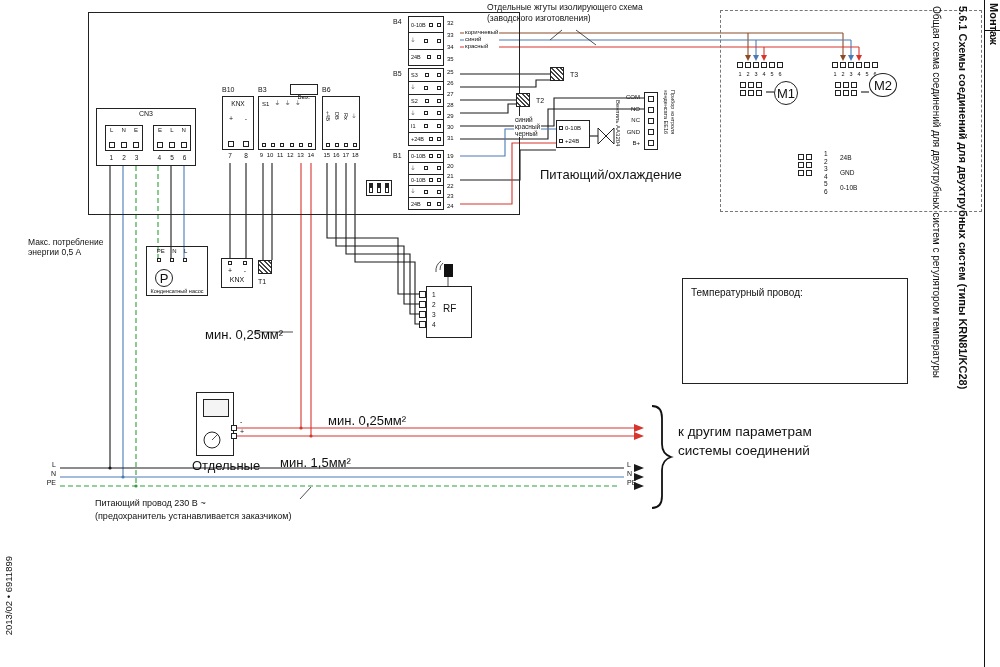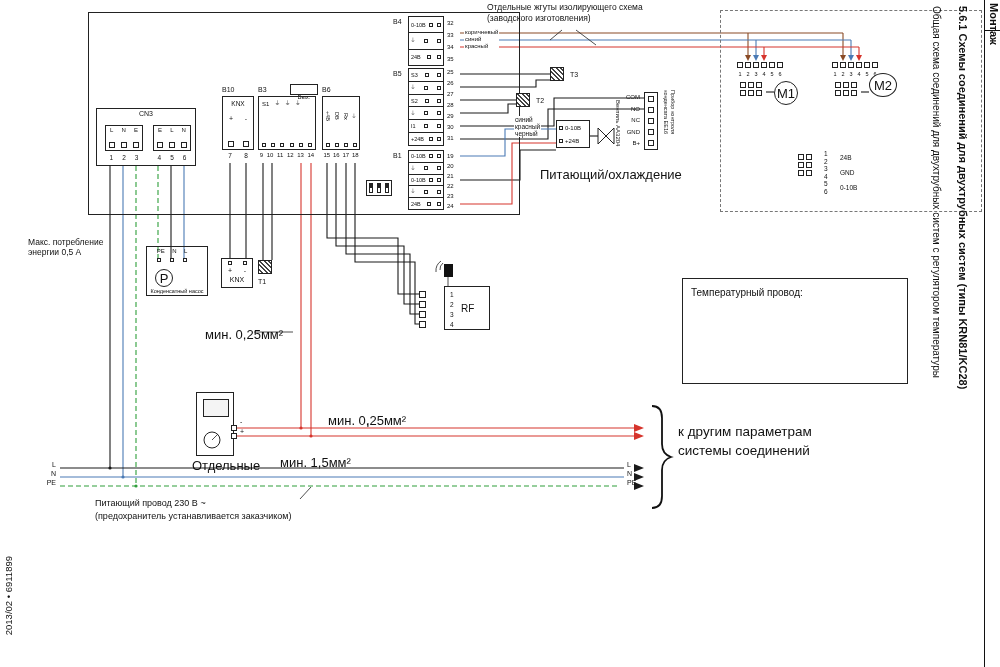--- a/index.html
+++ b/index.html
@@ -425,21 +425,21 @@
   </div>
 <div class="lbl f6 vtext" style="left:614px;top:100px;height:58px">Вентиль AA3204</div>
 <div class="lbl f8" style="left:540px;top:168px">Питающий/охлаждение</div>
 
 <div class="colf" style="left:419px;top:291px;gap:3px">
     <span class="sq7"></span>
     <span class="sq7"></span>
     <span class="sq7"></span>
     <span class="sq7"></span>
   </div>
-<div class="box" style="left:444px;top:286px;width:46px;height:44px">
+<div class="box" style="left:426px;top:286px;width:46px;height:52px">
   <div class="numcol f65" style="left:5px;top:3px;line-height:10px;position:absolute">
       <span>1</span>
       <span>2</span>
       <span>3</span>
       <span>4</span>
     </div>
   <div class="lbl f10" style="left:16px;top:16px;position:absolute">RF</div>
 </div>
 
 <div class="lbl f85" style="left:28px;top:238px">Макс. потребление</div>

